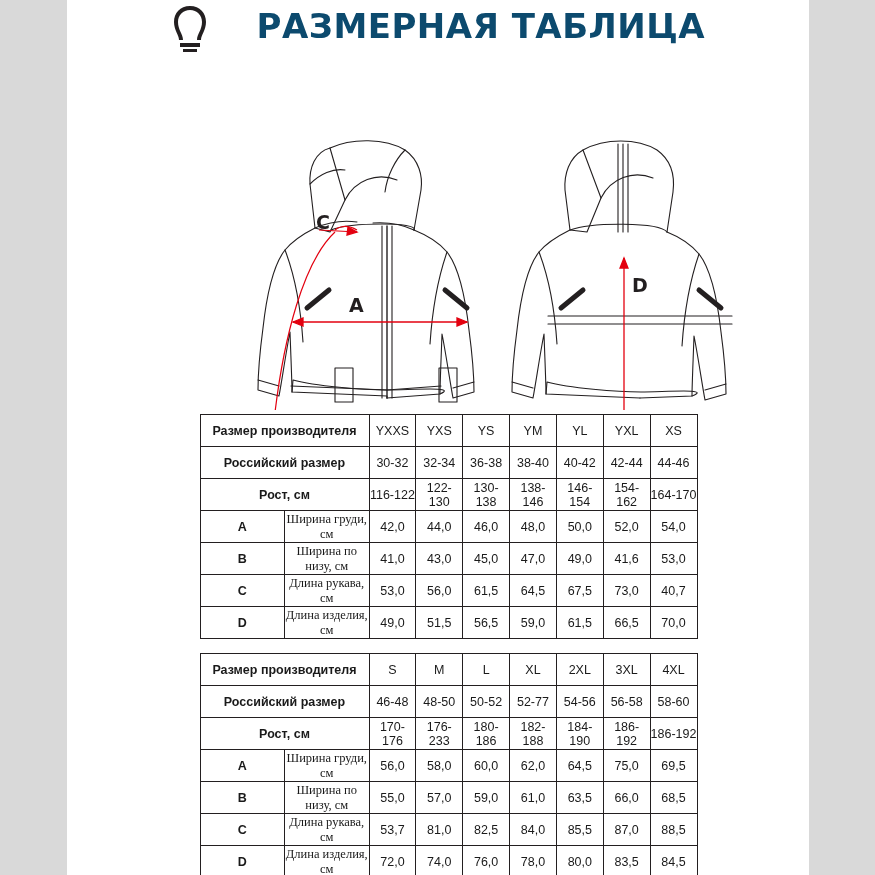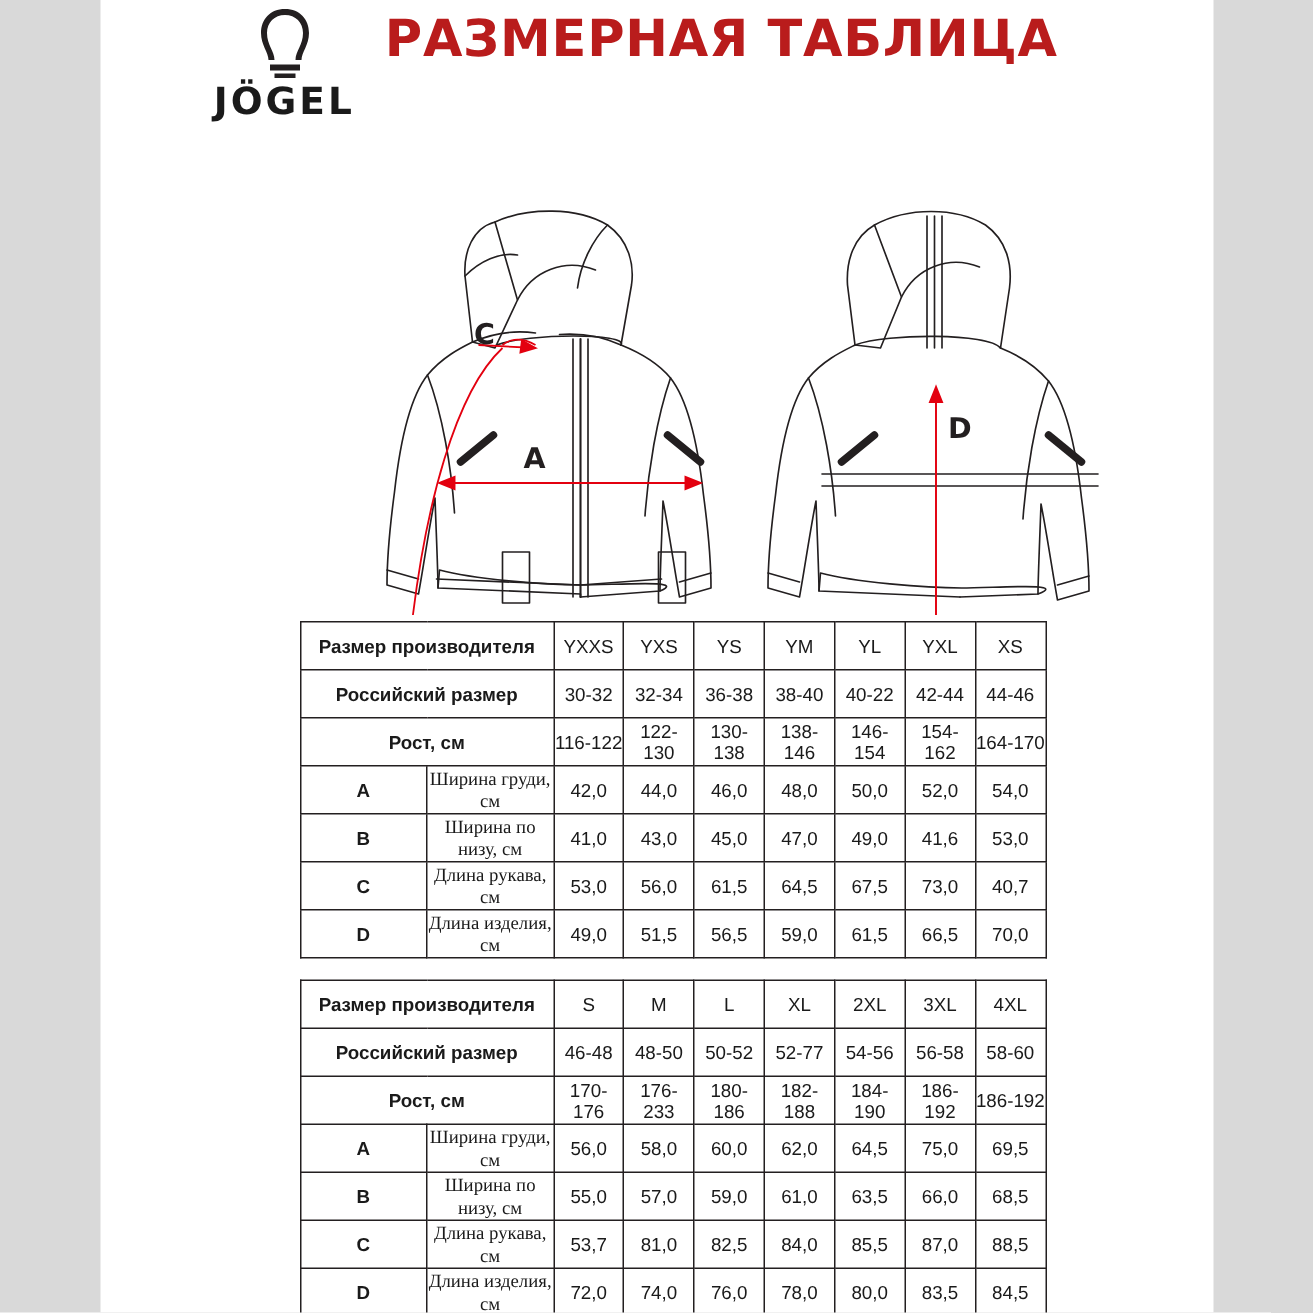--- a/index.html
+++ b/index.html
@@ -47,21 +47,21 @@
     margin-top: 1px;
   }
   .title {
     position: absolute;
     left: 190px;
     top: 6px;
     font-family: "DejaVu Sans", sans-serif;
     font-weight: bold;
     font-size: 34px;
     letter-spacing: 0.5px;
-    color: #b91c1c;
+    color: #0c4a6e;
     white-space: nowrap;
   }
   
   .illustration {
     position: relative;
     height: 330px;
     margin-top: 2px;
   }
   .illustration svg {
     position: absolute;
@@ -120,21 +120,20 @@
 
 <div id="page">
 
   <div class="header">
     <div class="logo">
       <svg class="logo-mark" width="66" height="50" viewBox="0 0 66 50">
         <path d="M33 2 C23 2 17 9 17 18 C17 26 22 31 22 36 L26 36 C26 30 21 26 21 18 C21 11 26 6 33 6 C40 6 45 11 45 18 C45 26 40 30 40 36 L44 36 C44 31 49 26 49 18 C49 9 43 2 33 2 Z" fill="#231f20"></path>
         <path d="M23 39 L43 39 L43 43 L23 43 Z" fill="#231f20"></path>
         <path d="M26 45 L40 45 L40 48 L26 48 Z" fill="#231f20"></path>
       </svg>
-      <div class="logo-text">JÖGEL</div>
     </div>
     <div class="title">РАЗМЕРНАЯ ТАБЛИЦА</div>
   </div>
 
   <div class="illustration">
     <svg width="742" height="330" viewBox="0 0 742 330">
       <g fill="none" stroke="#231f20" stroke-width="1.1" stroke-linejoin="round" stroke-linecap="round">
 
         <path d="M263 68 C248 72 242 88 243 104 L248 148 L263 152 L278 120 Z"></path>
         <path d="M263 68 C285 58 318 58 338 70 C352 80 356 96 354 110 L347 150"></path>
@@ -248,21 +247,21 @@
             <td class="hdr">YL</td>
             <td class="hdr">YXL</td>
             <td class="hdr">XS</td>
           </tr>
           <tr class="head">
             <td class="rowlabel-bold" colspan="2">Российский размер</td>
             <td class="hdr">30-32</td>
             <td class="hdr">32-34</td>
             <td class="hdr">36-38</td>
             <td class="hdr">38-40</td>
-            <td class="hdr">40-22</td>
+            <td class="hdr">40-42</td>
             <td class="hdr">42-44</td>
             <td class="hdr">44-46</td>
           </tr>
           <tr class="head">
             <td class="rowlabel-bold" colspan="2">Рост, см</td>
             <td class="hdr">116-122</td>
             <td class="hdr">122-130</td>
             <td class="hdr">130-138</td>
             <td class="hdr">138-146</td>
             <td class="hdr">146-154</td>

